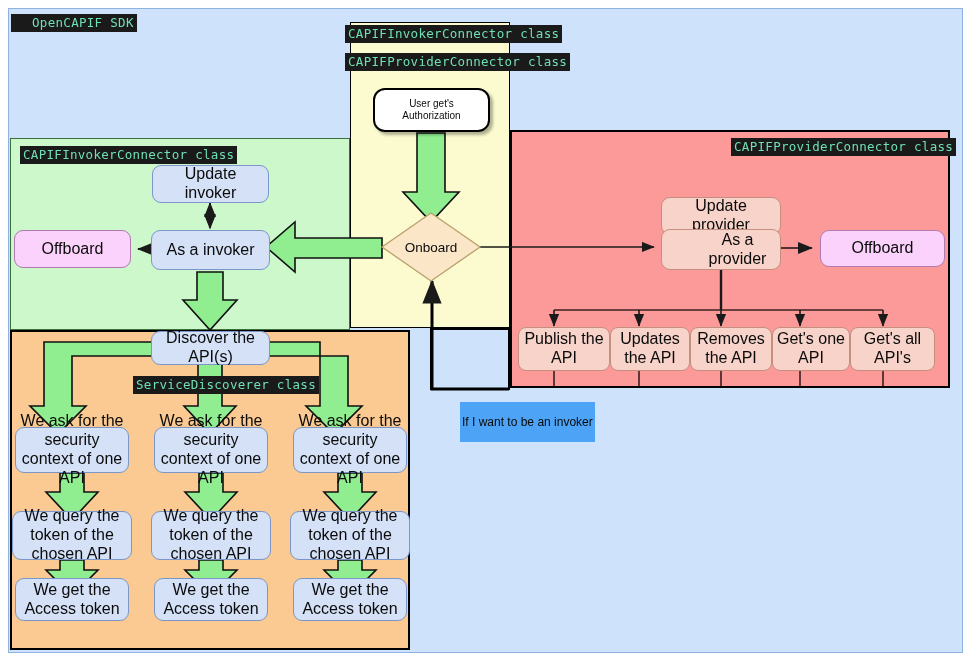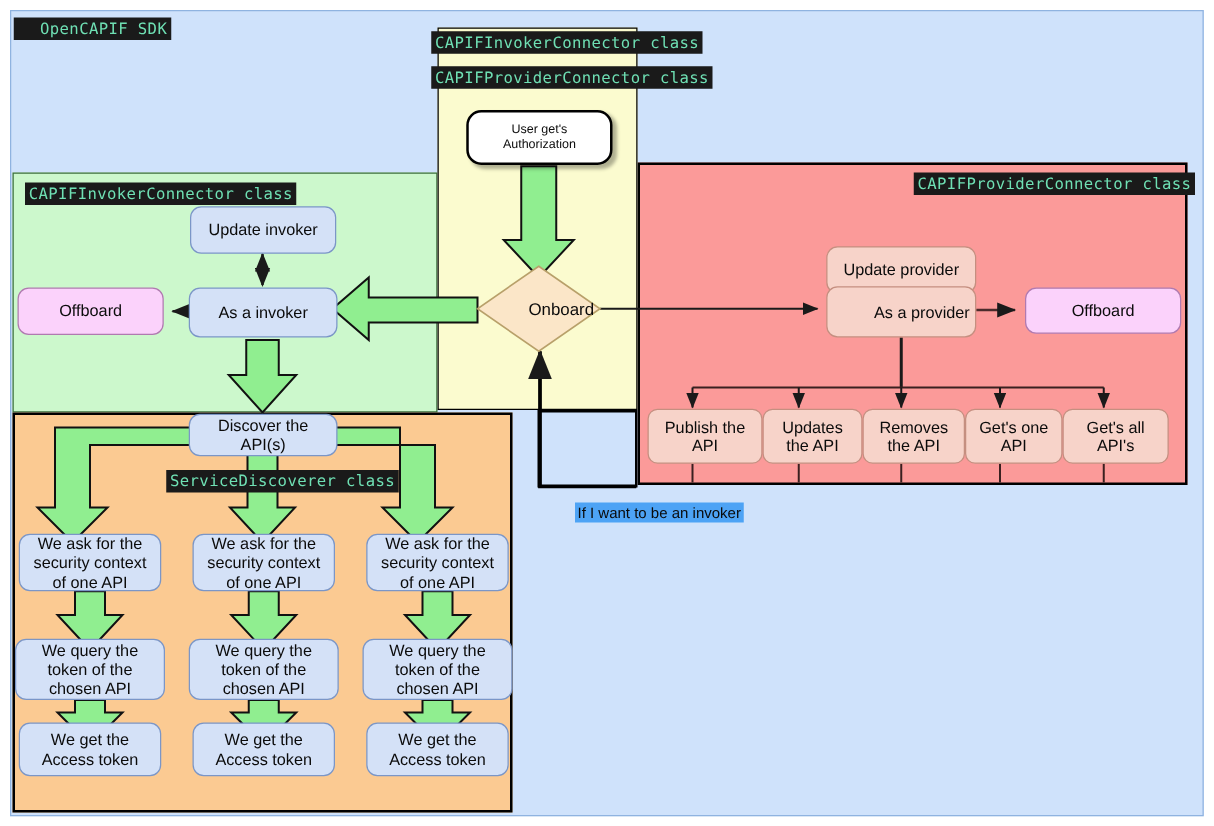--- a/index.html
+++ b/index.html
@@ -16,36 +16,36 @@
   #invoker-blue-panel{left:430px;top:328px;width:80px;height:62px;background:#cfe2fb;border:2px solid #000;}
 
   
   .codelabel{position:absolute;background:#1a1a1a;color:#6fe0b4;
     font-family:"DejaVu Sans Mono","Liberation Mono",monospace;font-size:12.5px;
     letter-spacing:.3px;padding:2px 3px 3px 3px;white-space:nowrap;line-height:1.05;}
 
   
   .box{position:absolute;box-sizing:border-box;display:flex;align-items:center;
     justify-content:center;text-align:center;border-radius:9px;
-    font-size:13px;color:#0b0b0b;line-height:1.18;padding:2px 4px;}
+    font-size:16px;color:#0b0b0b;line-height:1.18;padding:2px 4px;}
   .box.blue{background:#d4e1f7;border:1px solid #7b96c7;}
   .box.pinkish{background:#f7d3c9;border:1px solid #c58f80;}
   .box.magenta{background:#fbd2fb;border:1px solid #b07ab0;}
   .box.white{background:#fff;border:2px solid #000;border-radius:12px;
      box-shadow:3px 3px 3px rgba(0,0,0,.30);font-size:10px;}
   .box.sharp{border-radius:8px;margin-left:10px;}
 
   
-  #onboard-diamond{position:absolute;left:400px;top:213px;width:98px;height:68px;text-align:center;}
+  #onboard-diamond{position:absolute;left:382px;top:213px;width:98px;height:68px;text-align:center;}
   #onboard-diamond .dlabel{position:absolute;inset:0;display:flex;align-items:center;
      justify-content:center;font-size:13.5px;color:#0b0b0b;}
 
   
   #invoker-note{position:absolute;left:460px;top:402px;background:#4da3f5;color:#0a0a0a;
-     font-size:12px;padding:1px 2px;white-space:nowrap;}
+     font-size:12px;padding:13px 2px;white-space:nowrap;}
 
   svg.overlay{position:absolute;left:0;top:0;width:971px;height:661px;pointer-events:none;}
 </style>
 </head>
 <body>
 
 <div id="stage">
 
   <div class="panel" id="outer-sdk-panel"></div>
   <div class="panel" id="invoker-panel"></div>

